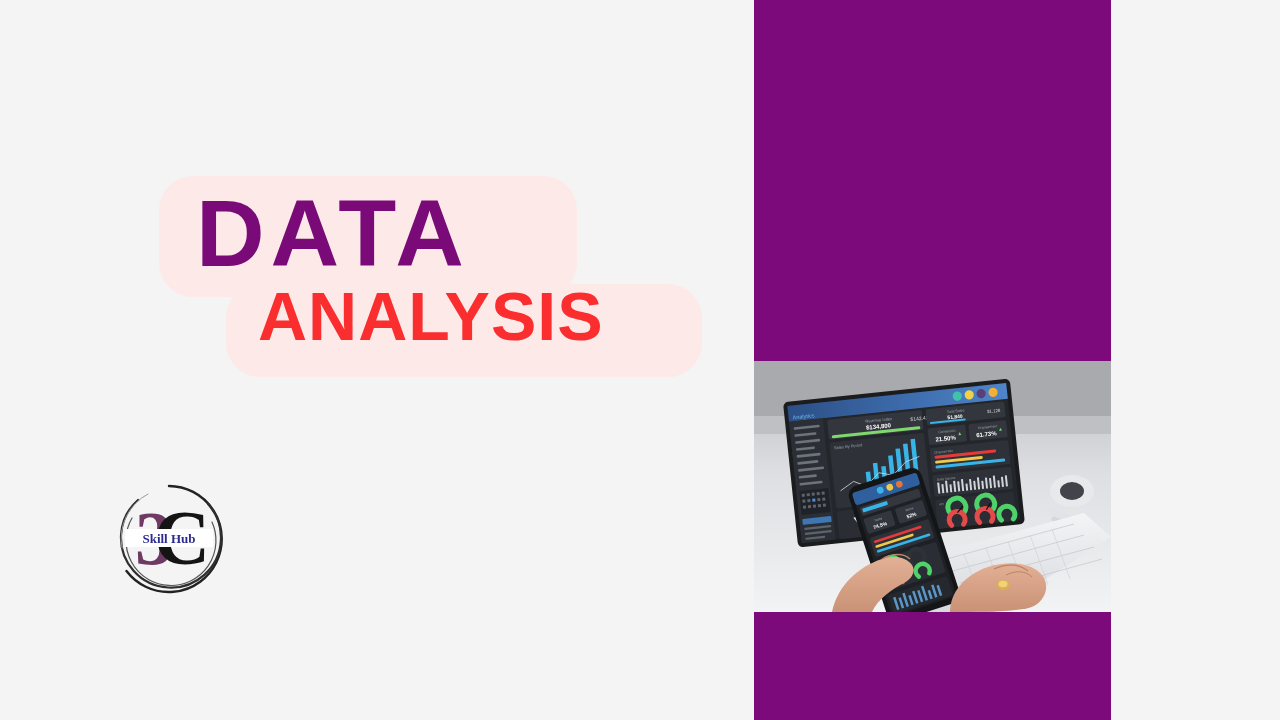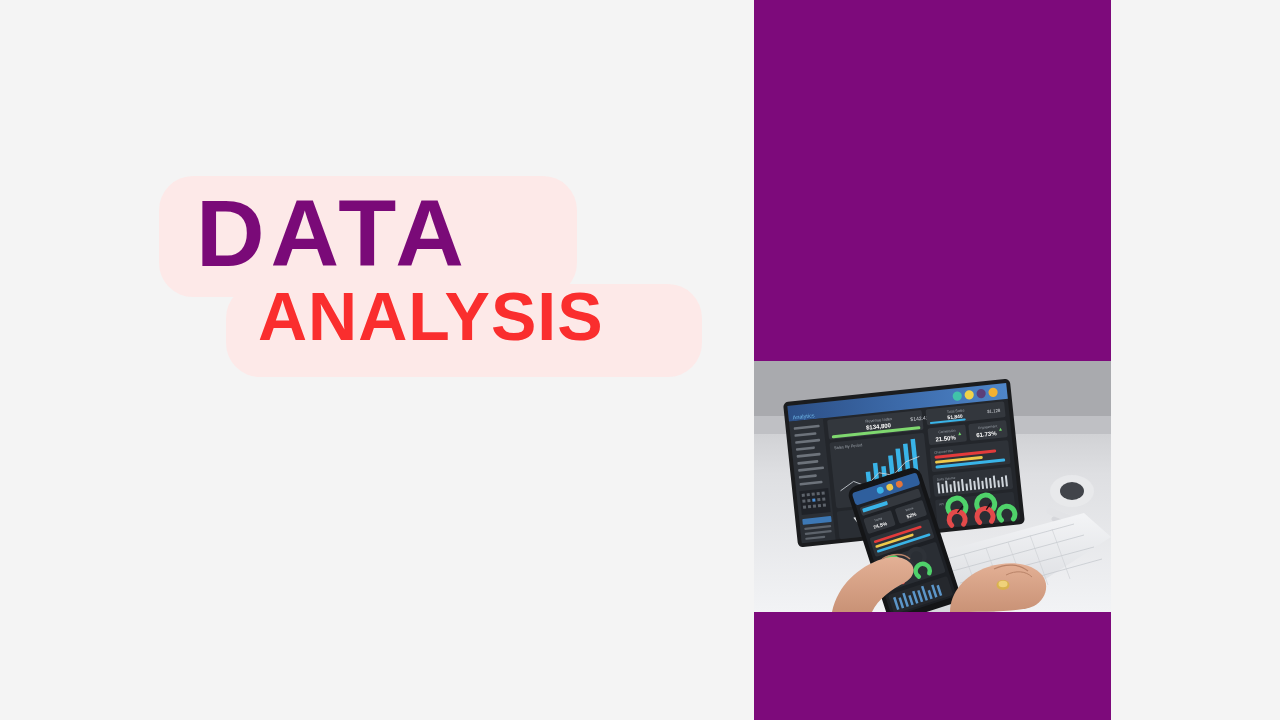--- a/index.html
+++ b/index.html
@@ -113,20 +113,39 @@
 
   <div class="title-block">
     <div class="pill-top"></div>
     <div class="pill-bottom"></div>
     <div class="word-data">DATA</div>
     <div class="word-analysis">ANALYSIS</div>
   </div>
 
   <div class="brand-row">
 
+    <div class="logo-mark">
+      <svg viewBox="0 0 122 122" xmlns="http://www.w3.org/2000/svg">
+
+        <path d="M 61 8 A 53 53 0 1 1 18.5 93" fill="none" stroke="#222222" stroke-width="2.4" stroke-linecap="round"></path>
+
+        <path d="M 100 26 A 50 50 0 1 1 30 22" fill="none" stroke="#2e2e2e" stroke-width="2.2" stroke-linecap="round"></path>
+
+        <path d="M 24 40 A 45 45 0 1 0 104 44" fill="none" stroke="#555555" stroke-width="1.2" stroke-linecap="round"></path>
+
+        <path d="M 14 70 A 50 50 0 0 1 40 16" fill="none" stroke="#9a9a9a" stroke-width="1" stroke-linecap="round"></path>
+
+        <text x="46" y="86" text-anchor="middle" font-family="Liberation Serif, serif" font-size="76" font-weight="bold" fill="#6e3a63">3</text>
+
+        <text x="74" y="86" text-anchor="middle" font-family="Liberation Serif, serif" font-size="78" font-weight="bold" fill="#141414">C</text>
+
+        <rect x="17" y="51" width="88" height="18" fill="#ffffff"></rect>
+        <text x="61" y="65" text-anchor="middle" font-family="Liberation Serif, serif" font-size="13" font-weight="bold" fill="#2b2b8f">Skill Hub</text>
+      </svg>
+    </div>
 
   </div>
 </div>
 
 <div class="right-col">
 
   <div class="band-purple-top"></div>
 
   <div class="photo">
     <svg viewBox="0 0 357 251" xmlns="http://www.w3.org/2000/svg">

